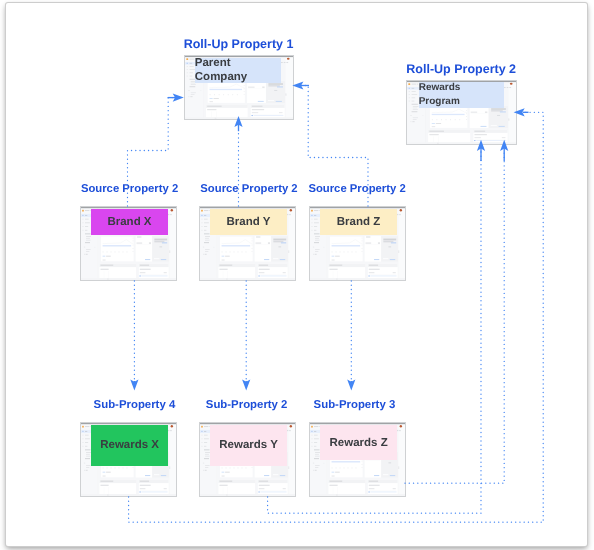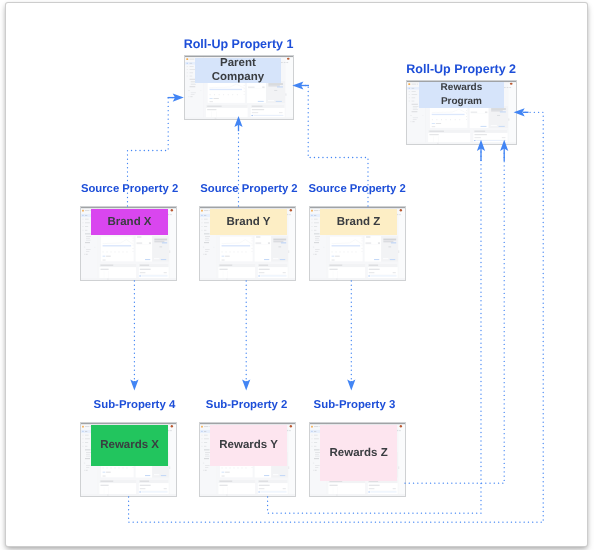--- a/index.html
+++ b/index.html
@@ -9,21 +9,21 @@
   #frame{position:absolute;left:6px;top:3px;width:581px;height:543px;background:#fff;
      border-radius:2px;
      box-shadow:0 0 0 1px #cdcdcd, 0 2px 5px rgba(0,0,0,.30), 0 4px 9px rgba(0,0,0,.13);}
   #stage{position:absolute;left:0;top:0;width:594px;height:550px;}
   .nlabel{position:absolute;font-weight:bold;font-size:11.4px;color:#1d4ed8;
      white-space:nowrap;transform:translateZ(0);}
   .card{position:absolute;box-sizing:border-box;overflow:hidden;
      border:1px solid #cfd1d3;background:#fff;}
   .card svg{display:block;width:100%;height:100%;}
   .overlay{position:absolute;display:flex;align-items:center;justify-content:center;
-     color:#3a3d41;text-align:center;font-weight:bold;box-sizing:border-box;
+     color:#3a3d41;text-align:left;font-weight:bold;box-sizing:border-box;
      line-height:1.18;transform:translateZ(0);}
   svg.wires{position:absolute;left:0;top:0;width:594px;height:550px;
      pointer-events:none;overflow:visible;z-index:5;}
 </style>
 </head>
 <body>
 
 <div id="frame"></div>
 <div id="stage">
 
@@ -1005,16 +1005,16 @@
   <rect x="27.5" y="75.6" width="1.6" height="0.8" fill="#e1e3e6"></rect>
   <rect x="93.0" y="45.6" width="0.9" height="3.0" rx="0.4" fill="#e3e5e8"></rect>
   </g>
   <defs>
     <filter id="sblur" x="-8%" y="-8%" width="116%" height="116%">
       <feGaussianBlur stdDeviation="0.30"></feGaussianBlur>
     </filter>
   </defs>
 </svg>
       </div>
-      <div class="overlay" style="left:319.8px;top:425px;width:77.6px;height:56px;
+      <div class="overlay" style="left:319.8px;top:425px;width:77.6px;height:35px;
              background:#fde5ef;font-size:11.5px;line-height:14px">Rewards Z</div>
     </div>
 </div>
 
 </body></html>

